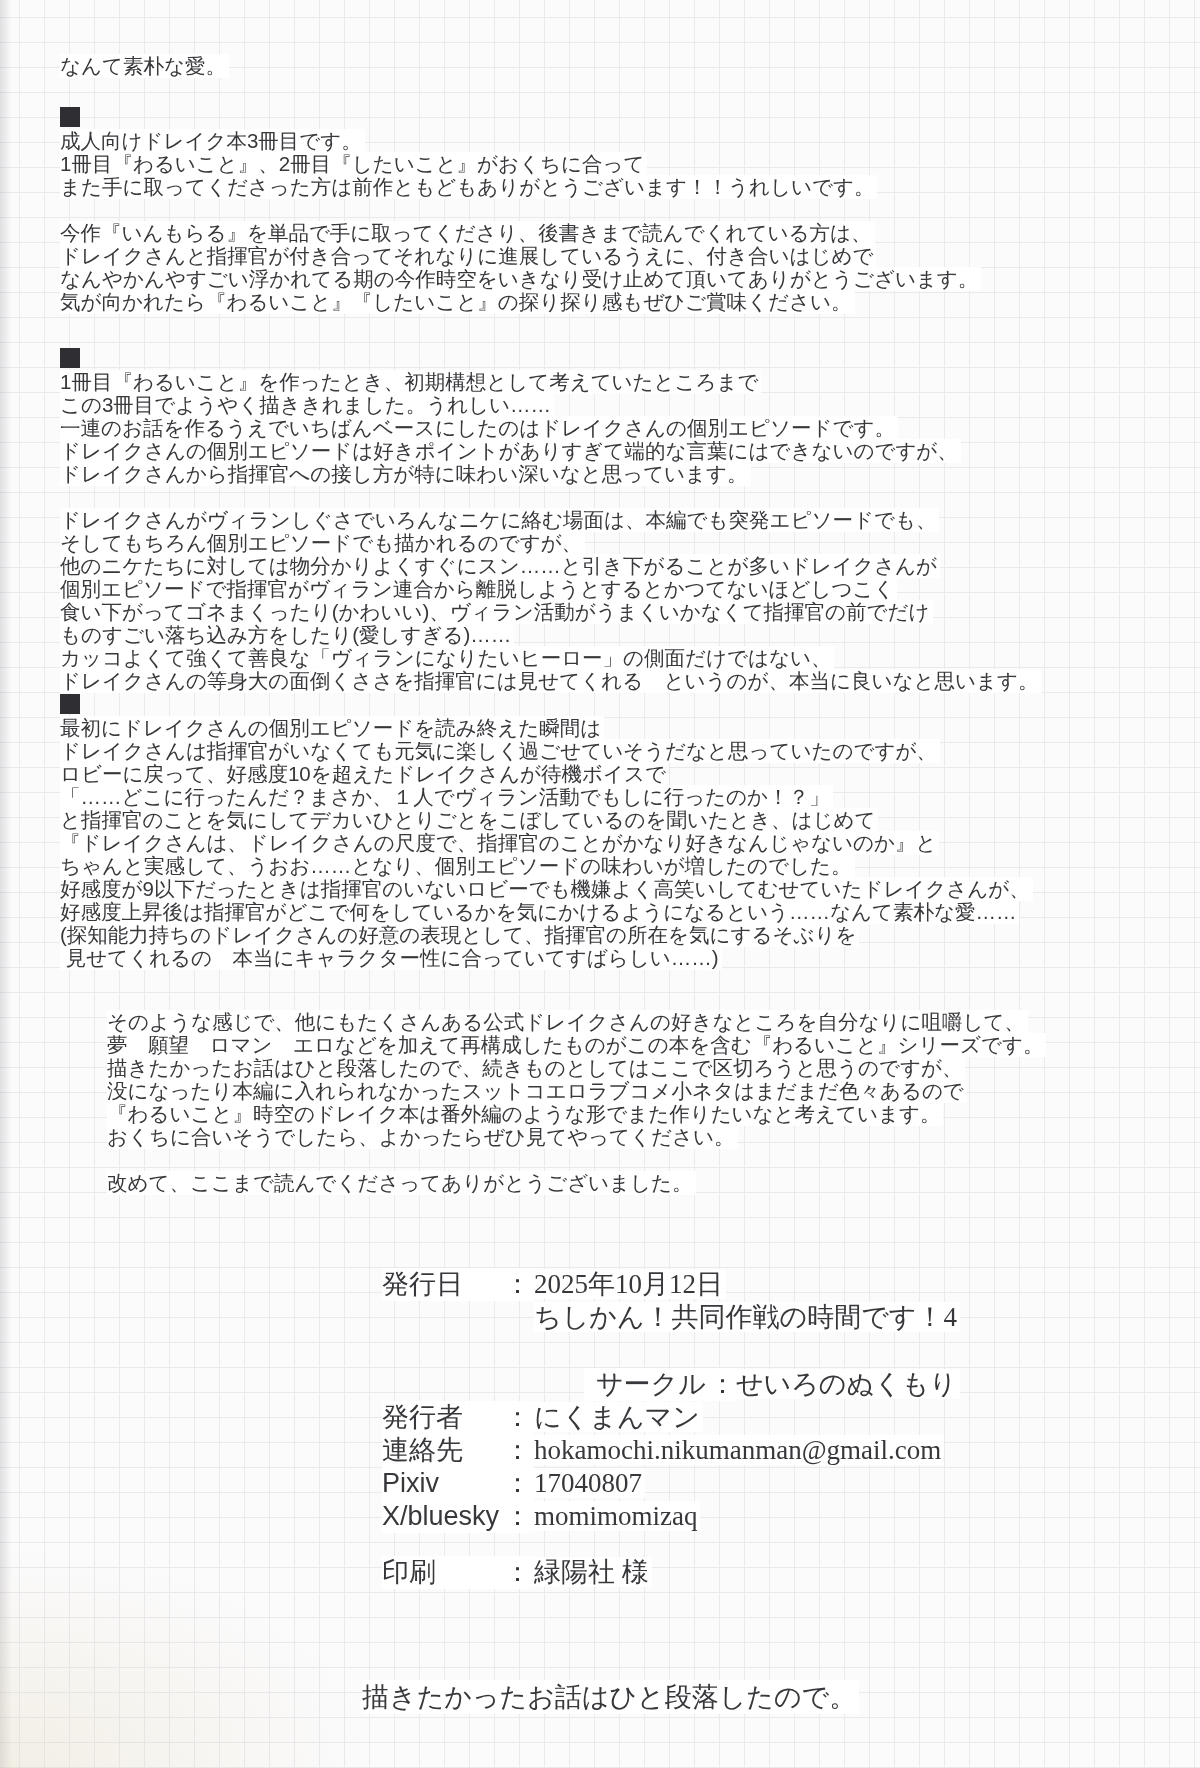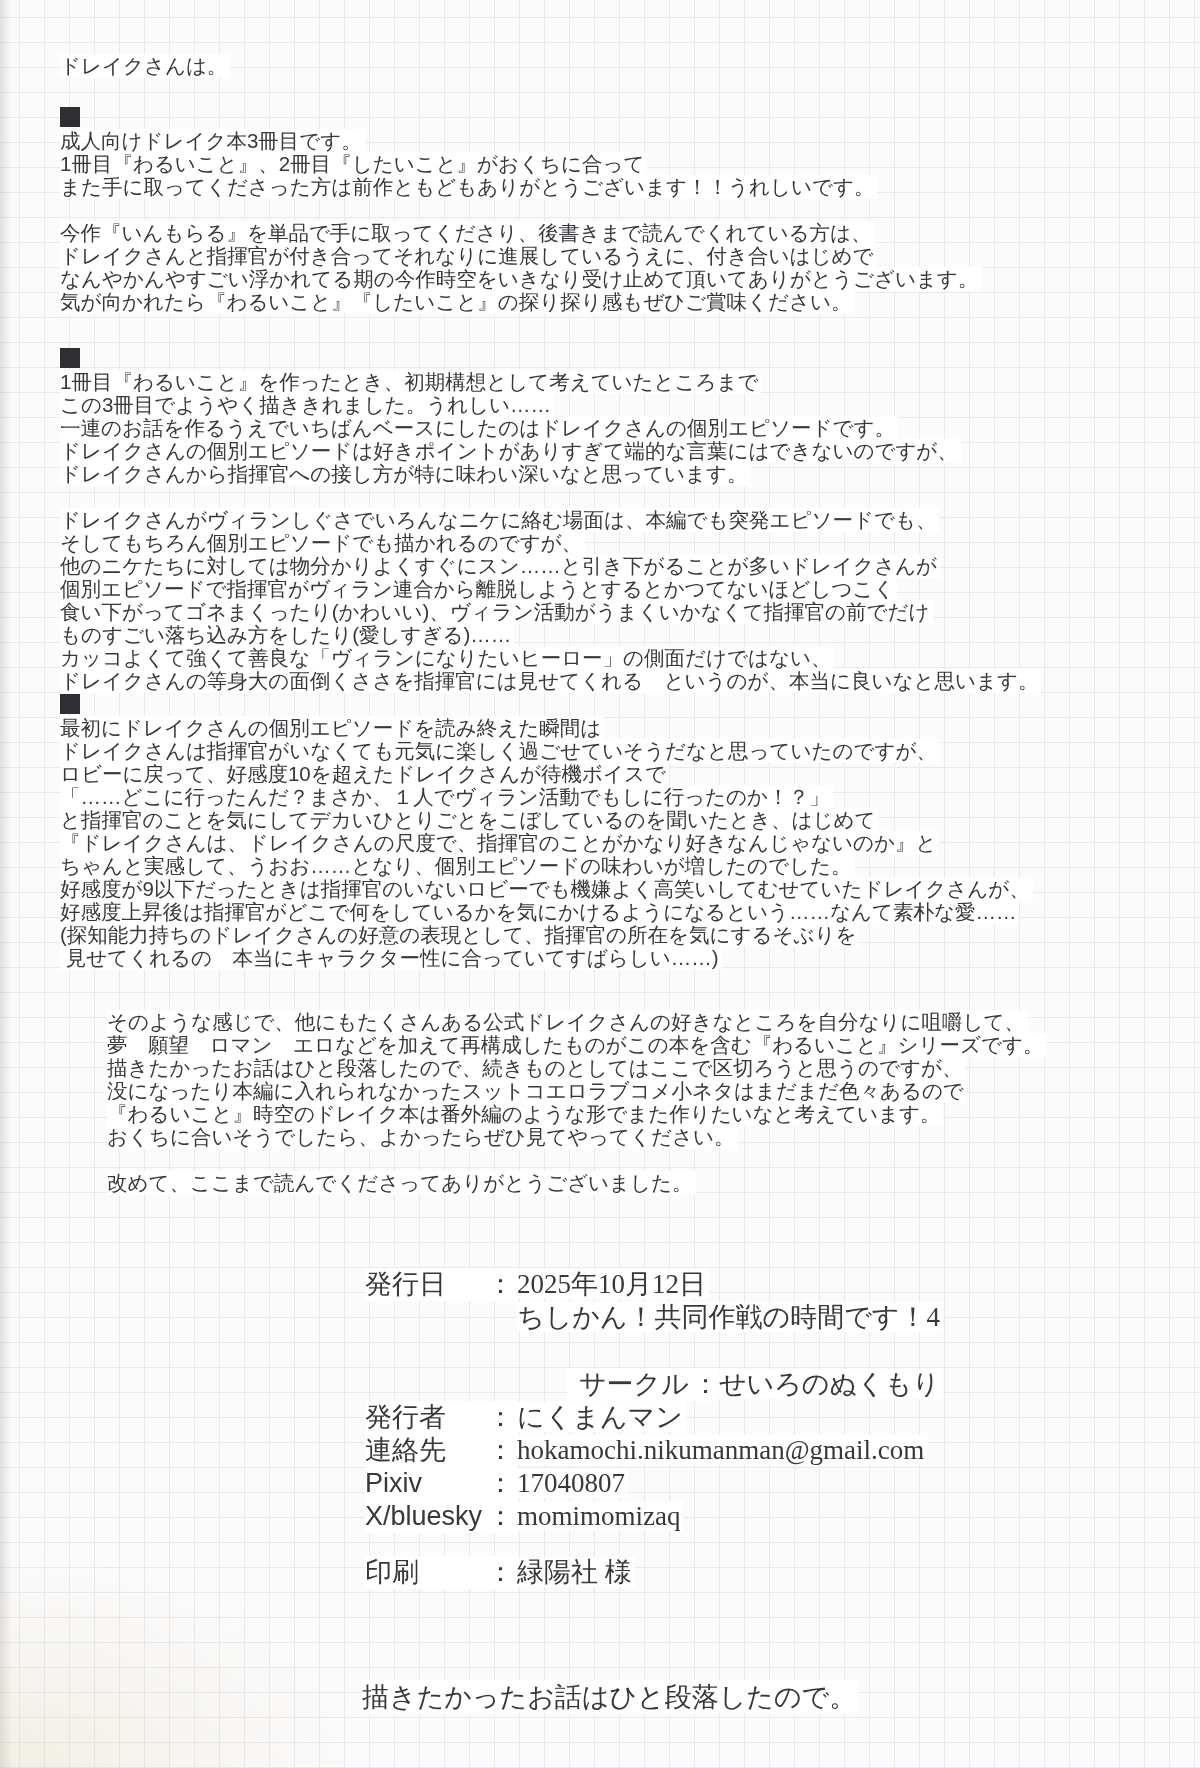--- a/index.html
+++ b/index.html
@@ -29,35 +29,35 @@
   #s3{top:1010px;margin-left:47px;}
   .book-title{
     position:absolute;left:330px;top:1198px;font-size:42px;font-weight:bold;
     letter-spacing:1px;color:#3c3c40;white-space:pre;
     background:rgba(255,255,255,0.9);padding:2px 6px 4px 2px;
   }
   .colophon{position:absolute;left:365px;top:1268px;font-size:27px;line-height:33px;white-space:pre;}
   .c-row{display:block;}
   .c-row.gap-lg{margin-top:34px;text-align:right;}
   .c-row.gap-md{margin-top:23px;}
-  .c-label{display:inline-block;width:122px;background:rgba(255,255,255,0.94);}
+  .c-label{display:inline-block;width:122px;background:rgba(255,255,255,0.94);margin-left:17px;}
   .c-colon{display:inline-block;width:30px;background:rgba(255,255,255,0.94);}
   .c-colon.hide{visibility:hidden;}
   .c-value{background:rgba(255,255,255,0.94);padding-right:3px;font-family:Liberation Serif, serif;}
   .prohibit{position:absolute;left:362px;top:1612px;font-size:27px;line-height:34px;white-space:pre;}
   .p-head{background:rgba(255,255,255,0.94);display:inline-block;padding-right:3px;}
 </style>
 </head>
 <body>
 
 <div class="page">
   <div class="scan-edge"></div>
   <div class="scan-tint"></div>
 
-  <div class="block" id="greeting"><span class="ink">ドレイクさんは。</span></div>
+  <div class="block" id="greeting"><span class="ink">なんて素朴な愛。</span></div>
 
   <div class="block" id="s0"><div class="marker"></div><div class="line"><span class="ink">成人向けドレイク本3冊目です。</span></div><div class="line"><span class="ink">1冊目『わるいこと』、2冊目『したいこと』がおくちに合って</span></div><div class="line"><span class="ink">また手に取ってくださった方は前作ともどもありがとうございます！！うれしいです。</span></div><div class="line blank"></div><div class="line"><span class="ink">今作『いんもらる』を単品で手に取ってくださり、後書きまで読んでくれている方は、</span></div><div class="line"><span class="ink">ドレイクさんと指揮官が付き合ってそれなりに進展しているうえに、付き合いはじめで</span></div><div class="line"><span class="ink">なんやかんやすごい浮かれてる期の今作時空をいきなり受け止めて頂いてありがとうございます。</span></div><div class="line"><span class="ink">気が向かれたら『わるいこと』『したいこと』の探り探り感もぜひご賞味ください。</span></div></div>
   <div class="block" id="s1"><div class="marker"></div><div class="line"><span class="ink">1冊目『わるいこと』を作ったとき、初期構想として考えていたところまで</span></div><div class="line"><span class="ink">この3冊目でようやく描ききれました。うれしい……</span></div><div class="line"><span class="ink">一連のお話を作るうえでいちばんベースにしたのはドレイクさんの個別エピソードです。</span></div><div class="line"><span class="ink">ドレイクさんの個別エピソードは好きポイントがありすぎて端的な言葉にはできないのですが、</span></div><div class="line"><span class="ink">ドレイクさんから指揮官への接し方が特に味わい深いなと思っています。</span></div><div class="line blank"></div><div class="line"><span class="ink">ドレイクさんがヴィランしぐさでいろんなニケに絡む場面は、本編でも突発エピソードでも、</span></div><div class="line"><span class="ink">そしてもちろん個別エピソードでも描かれるのですが、</span></div><div class="line"><span class="ink">他のニケたちに対しては物分かりよくすぐにスン……と引き下がることが多いドレイクさんが</span></div><div class="line"><span class="ink">個別エピソードで指揮官がヴィラン連合から離脱しようとするとかつてないほどしつこく</span></div><div class="line"><span class="ink">食い下がってゴネまくったり(かわいい)、ヴィラン活動がうまくいかなくて指揮官の前でだけ</span></div><div class="line"><span class="ink">ものすごい落ち込み方をしたり(愛しすぎる)……</span></div><div class="line"><span class="ink">カッコよくて強くて善良な「ヴィランになりたいヒーロー」の側面だけではない、</span></div><div class="line"><span class="ink">ドレイクさんの等身大の面倒くささを指揮官には見せてくれる　というのが、本当に良いなと思います。</span></div></div>
   <div class="block" id="s2"><div class="marker"></div><div class="line"><span class="ink">最初にドレイクさんの個別エピソードを読み終えた瞬間は</span></div><div class="line"><span class="ink">ドレイクさんは指揮官がいなくても元気に楽しく過ごせていそうだなと思っていたのですが、</span></div><div class="line"><span class="ink">ロビーに戻って、好感度10を超えたドレイクさんが待機ボイスで</span></div><div class="line"><span class="ink">「……どこに行ったんだ？まさか、１人でヴィラン活動でもしに行ったのか！？」</span></div><div class="line"><span class="ink">と指揮官のことを気にしてデカいひとりごとをこぼしているのを聞いたとき、はじめて</span></div><div class="line"><span class="ink">『ドレイクさんは、ドレイクさんの尺度で、指揮官のことがかなり好きなんじゃないのか』と</span></div><div class="line"><span class="ink">ちゃんと実感して、うおお……となり、個別エピソードの味わいが増したのでした。</span></div><div class="line"><span class="ink">好感度が9以下だったときは指揮官のいないロビーでも機嫌よく高笑いしてむせていたドレイクさんが、</span></div><div class="line"><span class="ink">好感度上昇後は指揮官がどこで何をしているかを気にかけるようになるという……なんて素朴な愛……</span></div><div class="line"><span class="ink">(探知能力持ちのドレイクさんの好意の表現として、指揮官の所在を気にするそぶりを</span></div><div class="line"><span class="ink"> 見せてくれるの　本当にキャラクター性に合っていてすばらしい……)</span></div></div>
   <div class="block" id="s3"><div class="line"><span class="ink">そのような感じで、他にもたくさんある公式ドレイクさんの好きなところを自分なりに咀嚼して、</span></div><div class="line"><span class="ink">夢　願望　ロマン　エロなどを加えて再構成したものがこの本を含む『わるいこと』シリーズです。</span></div><div class="line"><span class="ink">描きたかったお話はひと段落したので、続きものとしてはここで区切ろうと思うのですが、</span></div><div class="line"><span class="ink">没になったり本編に入れられなかったスットコエロラブコメ小ネタはまだまだ色々あるので</span></div><div class="line"><span class="ink">『わるいこと』時空のドレイク本は番外編のような形でまた作りたいなと考えています。</span></div><div class="line"><span class="ink">おくちに合いそうでしたら、よかったらぜひ見てやってください。</span></div><div class="line blank"></div><div class="line"><span class="ink">改めて、ここまで読んでくださってありがとうございました。</span></div></div>
 
 
   <div class="colophon" id="colophon"><div class="c-row"><span class="c-label">発行日</span><span class="c-colon">：</span><span class="c-value">2025年10月12日</span></div><div class="c-row"><span class="c-label"></span><span class="c-colon hide">：</span><span class="c-value">ちしかん！共同作戦の時間です！4</span></div><div class="c-row gap-lg"><span class="c-label">サークル</span><span class="c-colon">：</span><span class="c-value">せいろのぬくもり</span></div><div class="c-row"><span class="c-label">発行者</span><span class="c-colon">：</span><span class="c-value">にくまんマン</span></div><div class="c-row"><span class="c-label">連絡先</span><span class="c-colon">：</span><span class="c-value">hokamochi.nikumanman@gmail.com</span></div><div class="c-row"><span class="c-label">Pixiv</span><span class="c-colon">：</span><span class="c-value">17040807</span></div><div class="c-row"><span class="c-label">X/bluesky</span><span class="c-colon">：</span><span class="c-value">momimomizaq</span></div><div class="c-row gap-md"><span class="c-label">印刷</span><span class="c-colon">：</span><span class="c-value">緑陽社 様</span></div></div>
 
   <div class="prohibit">

